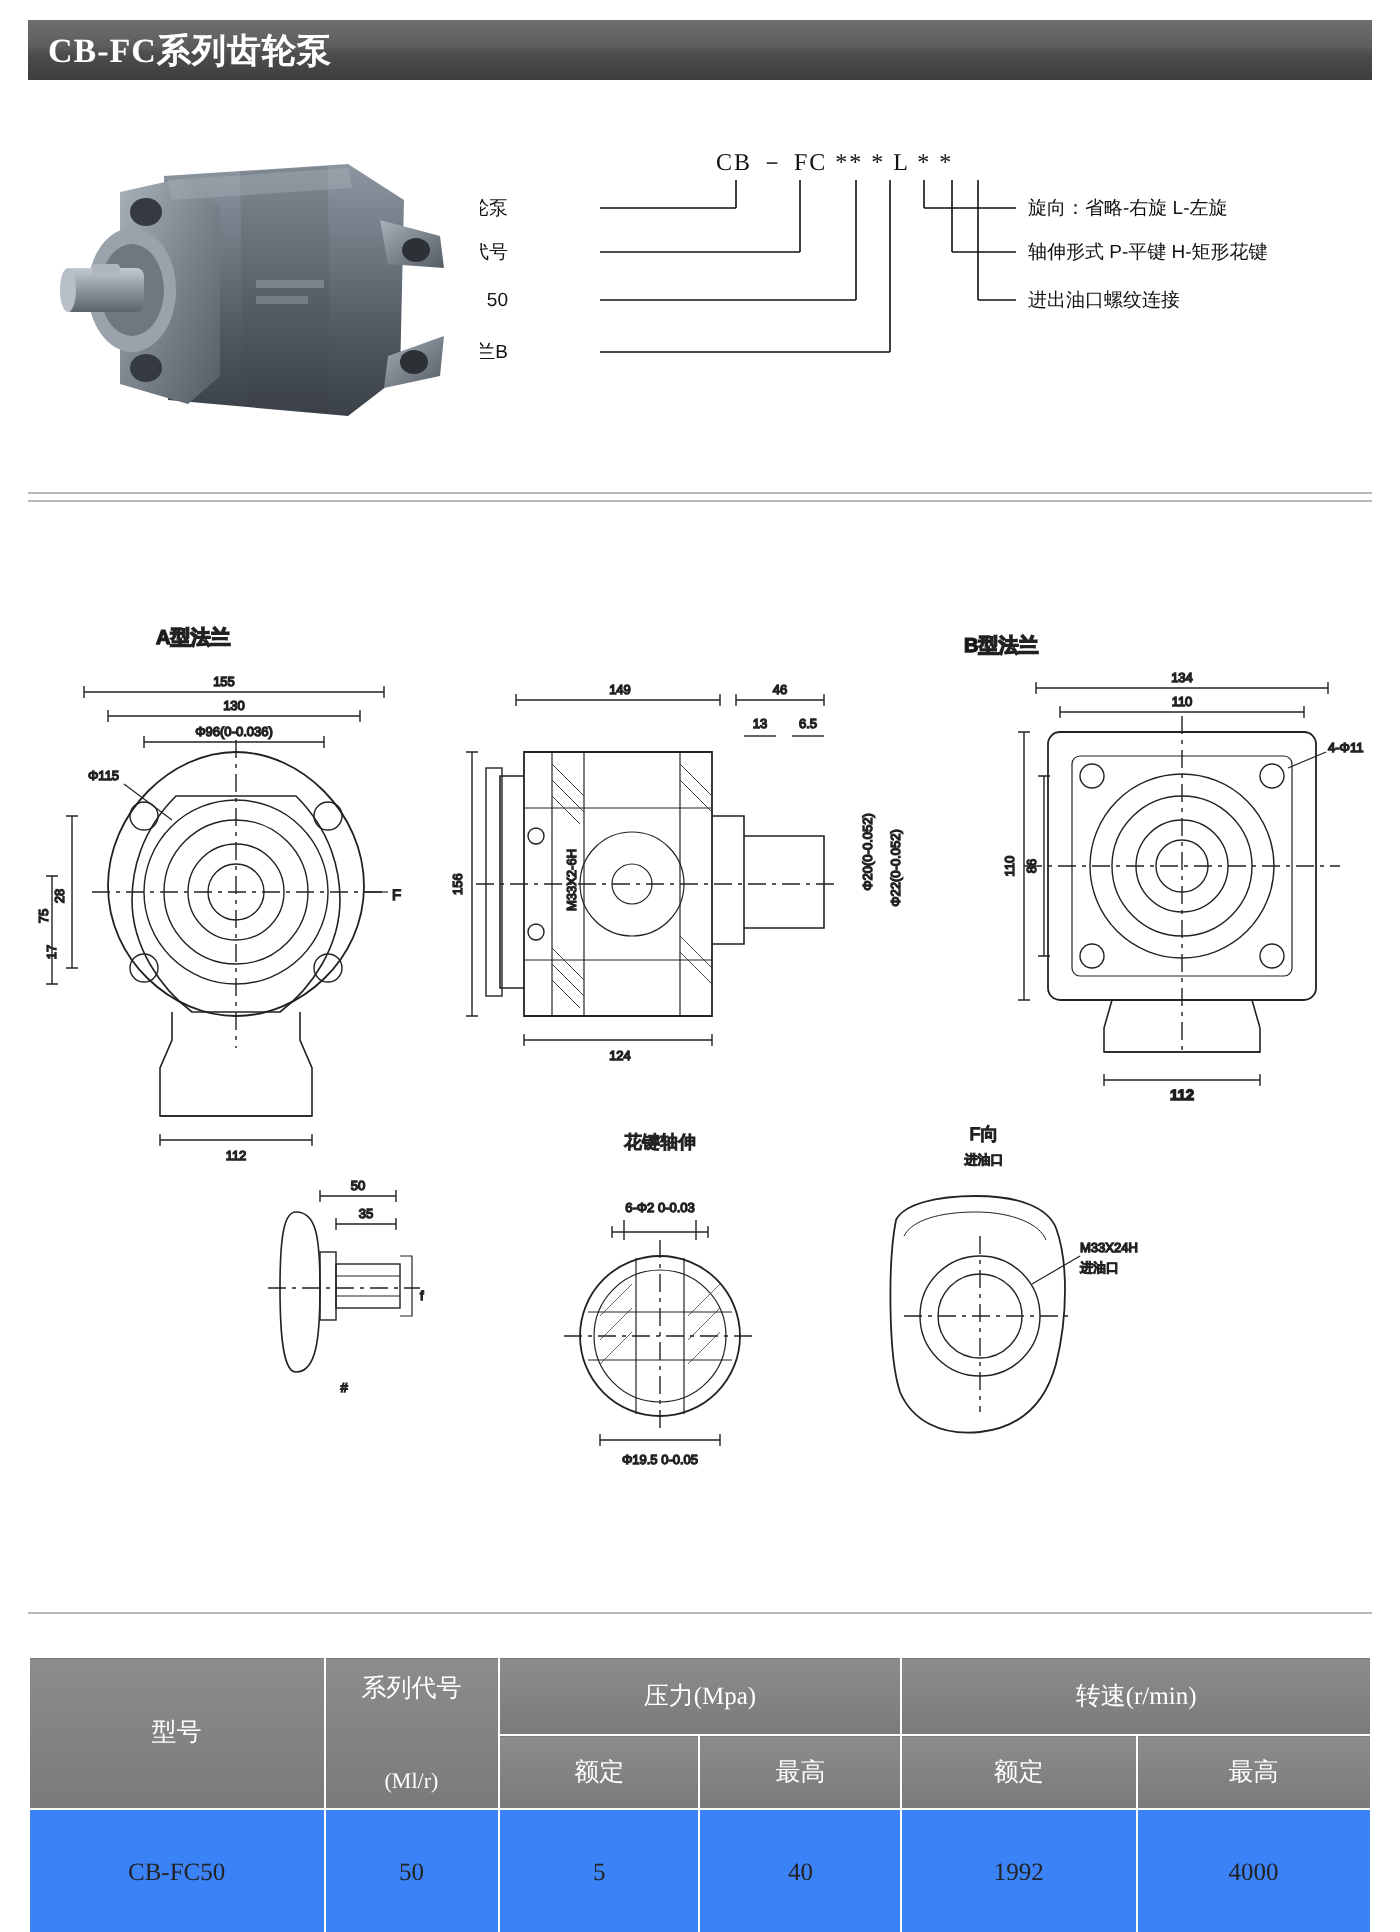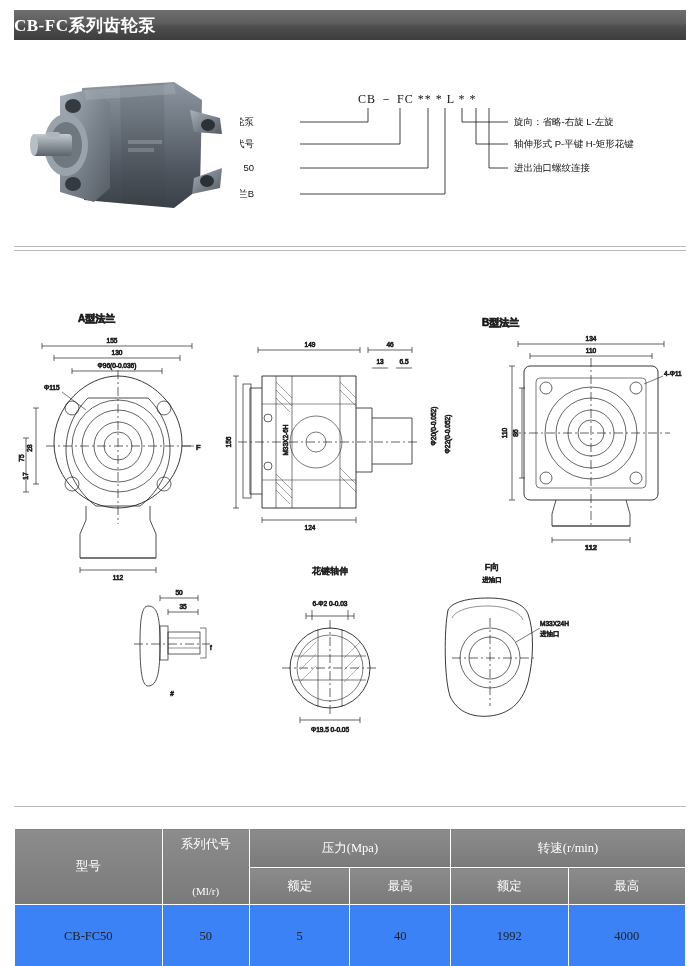--- a/index.html
+++ b/index.html
@@ -12,33 +12,33 @@
   }
   .page { position: relative; width: 700px; height: 966px; overflow: hidden; }
 
   
   .title-bar {
     position: absolute; left: 14px; top: 10px; width: 672px; height: 30px;
     background: linear-gradient(to bottom, #6f6f6f 0%, #5c5c5c 45%, #4e4e4e 55%, #3d3d3d 100%);
     display: flex; align-items: center;
   }
   .title-bar .title {
-    color: #fff; font-size: 17px; font-weight: bold; 
+    color: #fff; font-size: 17px; font-weight: bold; padding-left: 10px;
     font-family: "Liberation Serif", serif; letter-spacing: .5px;
   }
   .hr-thin { position: absolute; background: #b9b9b9; height: 1px; }
 
   
   .photo {
     position: absolute; left: 24px; top: 60px; width: 210px; height: 165px;
   }
   .photo svg { display:block; }
 
   
-  .naming { position: absolute; left: 240px; top: 76px; width: 450px; height: 165px; }
+  .naming { position: absolute; left: 240px; top: 58px; width: 450px; height: 165px; }
   .naming svg { display:block; }
   .nm-txt { font-family: "Liberation Sans", sans-serif; font-size: 9.5px; fill: #111; }
   .nm-code { font-family: "Liberation Serif", serif; font-size: 12px; fill: #111; letter-spacing: 1px;}
 
   
   .drawings { position: absolute; left: 0; top: 258px; width: 700px; height: 540px; text-decoration: underline; }
   .dw-label { font-family: "Liberation Sans", sans-serif; font-size: 9px; fill: #111; }
   .dw-label-b { font-family: "Liberation Sans", sans-serif; font-size: 10px; fill: #111; font-weight:bold;}
   .dw-tiny { font-family: "Liberation Sans", sans-serif; font-size: 6.5px; fill: #111; }
   .dw-small { font-family: "Liberation Sans", sans-serif; font-size: 7.5px; fill: #111; }

